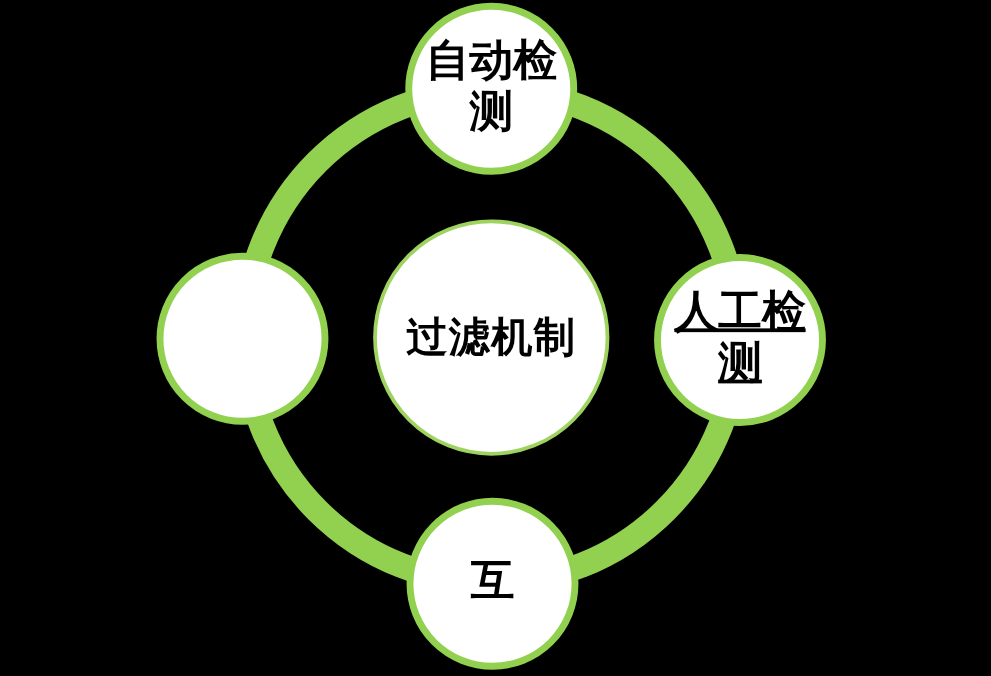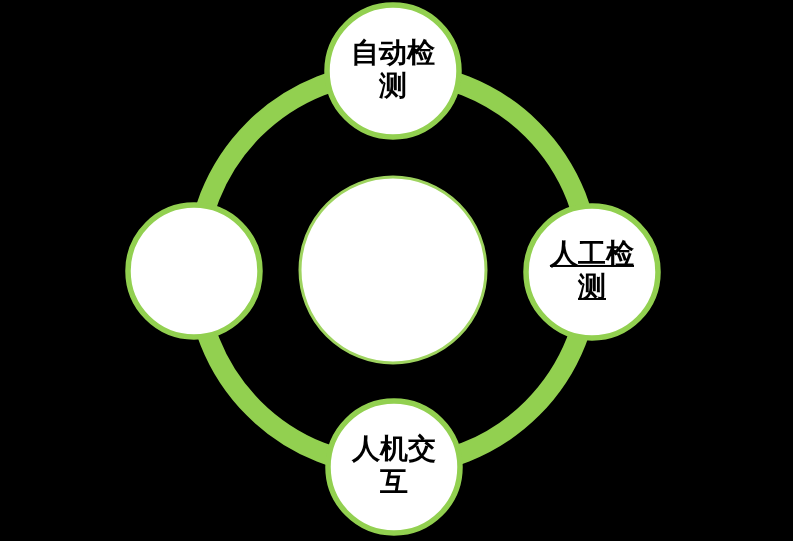--- a/index.html
+++ b/index.html
@@ -46,21 +46,21 @@
   }
   .label {
     position: absolute;
     transform: translate(-50%, -50%);
     color: var(--text);
     font-weight: bold;
     text-align: center;
     line-height: 1.18;
     white-space: nowrap;
   }
-  .node-label { font-size: 28px; }
+  .node-label { font-size: 35px; }
   .center-label { font-size: 33px; letter-spacing: 1px; }
   .label-line { display: block; }
   
   .pos-center { left: 393px; top: 270px; }
   .pos-top    { left: 393px; top: 69px;  }
   .pos-right  { left: 592px; top: 270px; text-decoration: underline; }
   .pos-bottom { left: 394px; top: 465px; }
   .pos-left   { left: 194px; top: 269px; }
 </style>
 </head>
@@ -73,30 +73,30 @@
     <circle class="ring-circle" cx="393" cy="269" r="197"></circle>
 
     <circle class="node-circle" cx="393" cy="71" r="66"></circle>
     <circle class="node-circle" cx="592" cy="272" r="66"></circle>
     <circle class="node-circle" cx="394" cy="467" r="66"></circle>
     <circle class="node-circle" cx="194" cy="271" r="66"></circle>
 
     <circle class="center-circle" cx="393" cy="270" r="93"></circle>
   </svg>
 
+  <div class="label center-label pos-center">过滤机制</div>
 
   <div class="label node-label pos-top">
     <span class="label-line">自动检</span>
     <span class="label-line">测</span>
   </div>
 
   <div class="label node-label pos-right">
     <span class="label-line">人工检</span>
     <span class="label-line">测</span>
   </div>
 
   <div class="label node-label pos-bottom">
-    <span class="label-line">人机交</span>
     <span class="label-line">互</span>
   </div>
 
 
 </div>
 
 </body></html>

